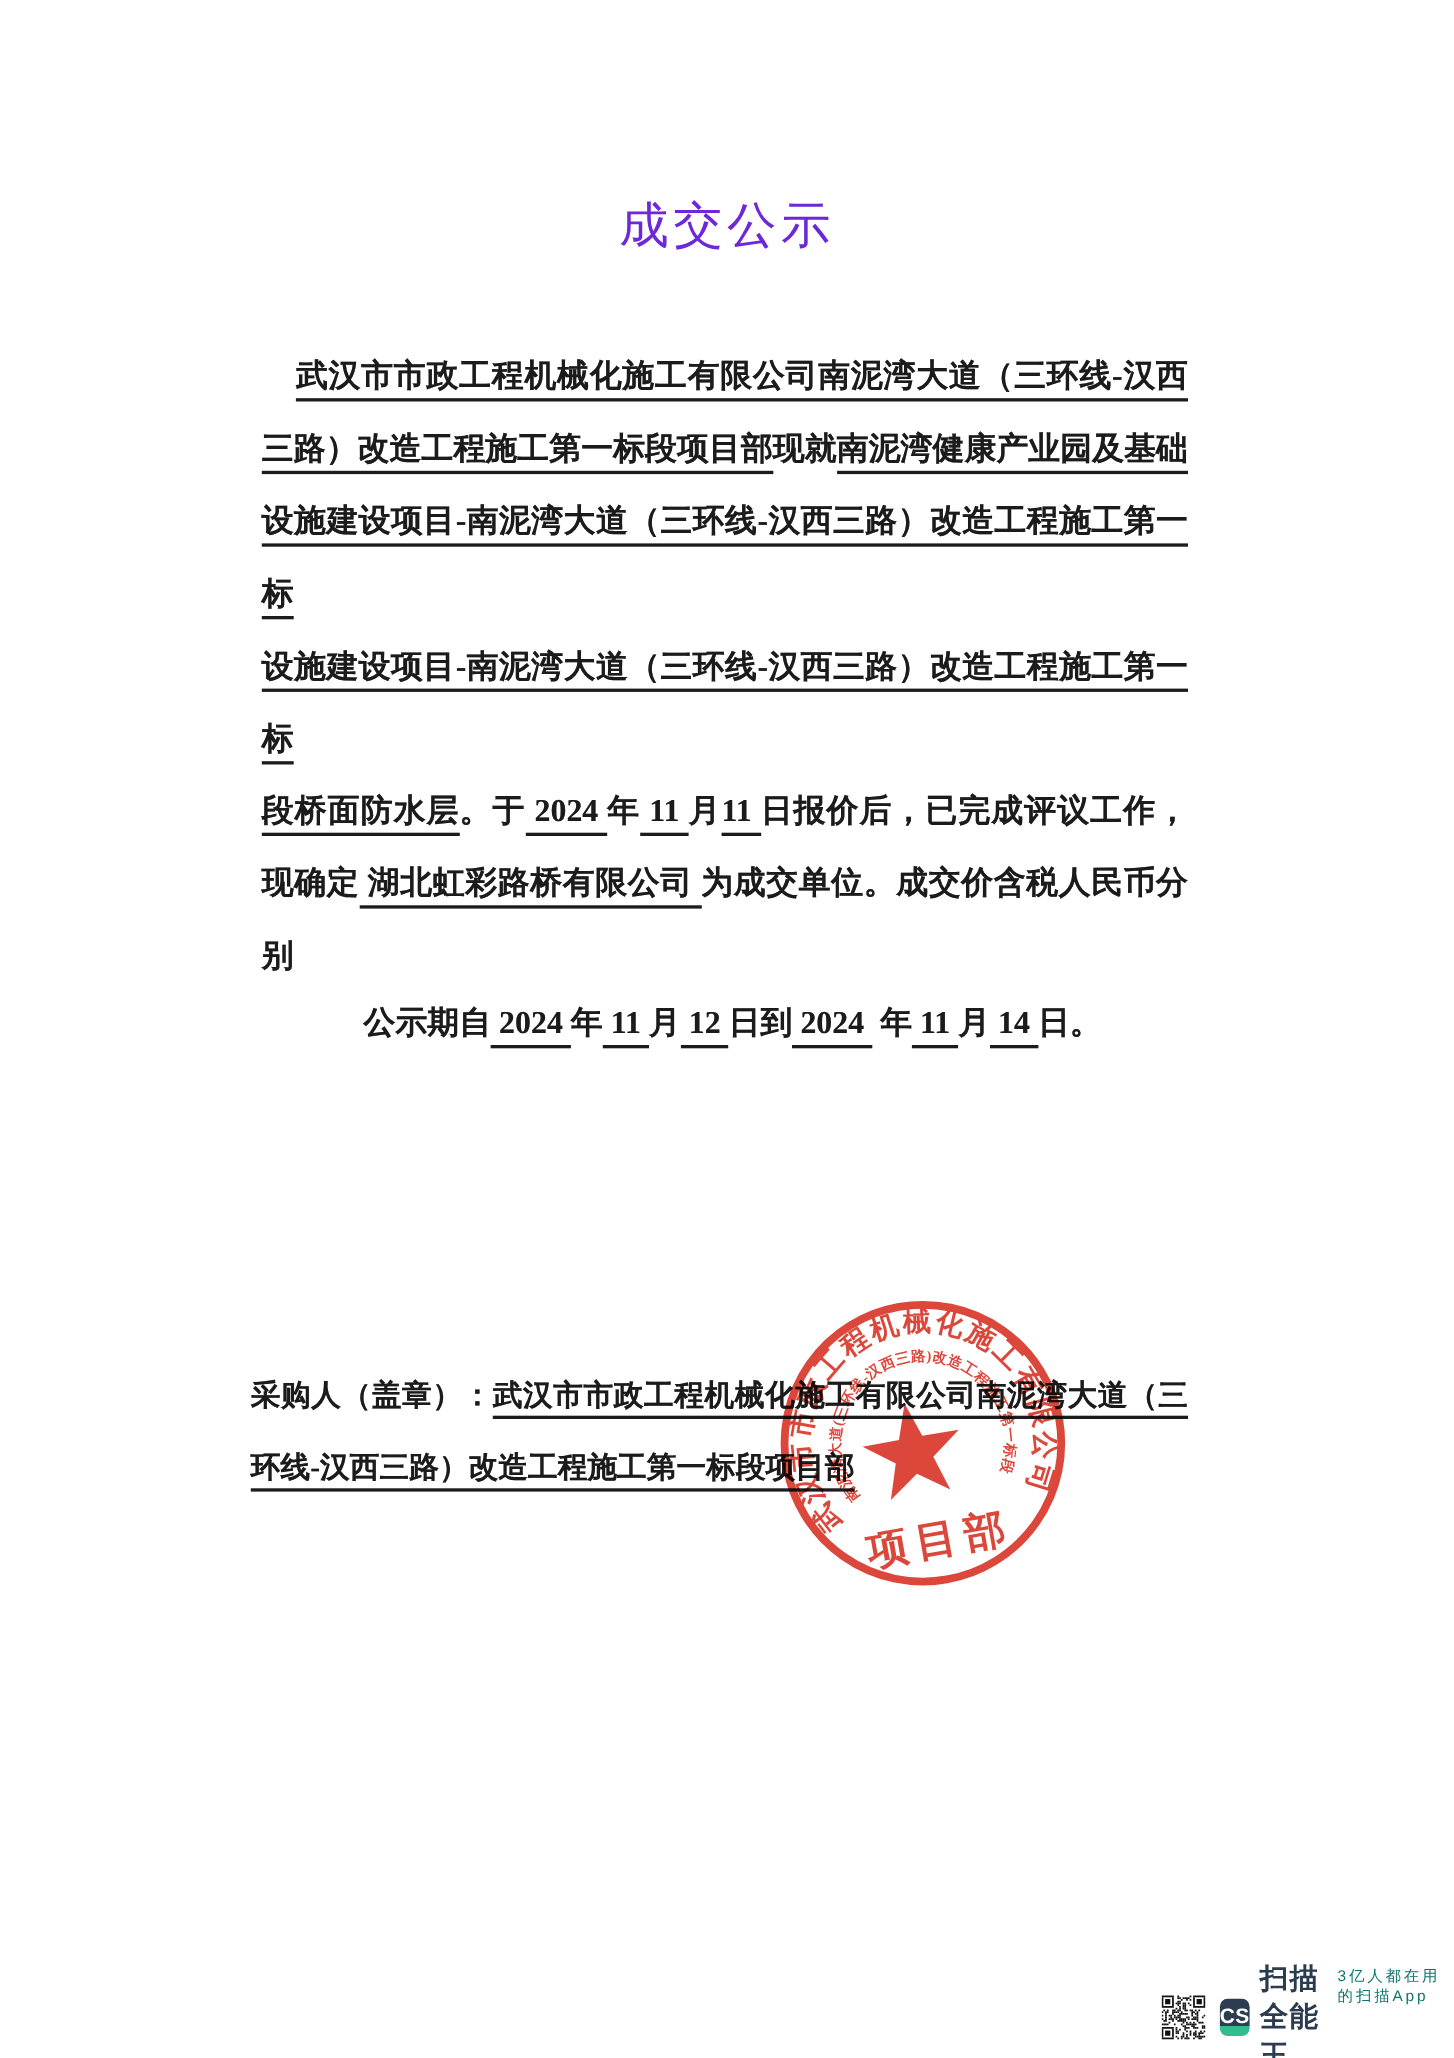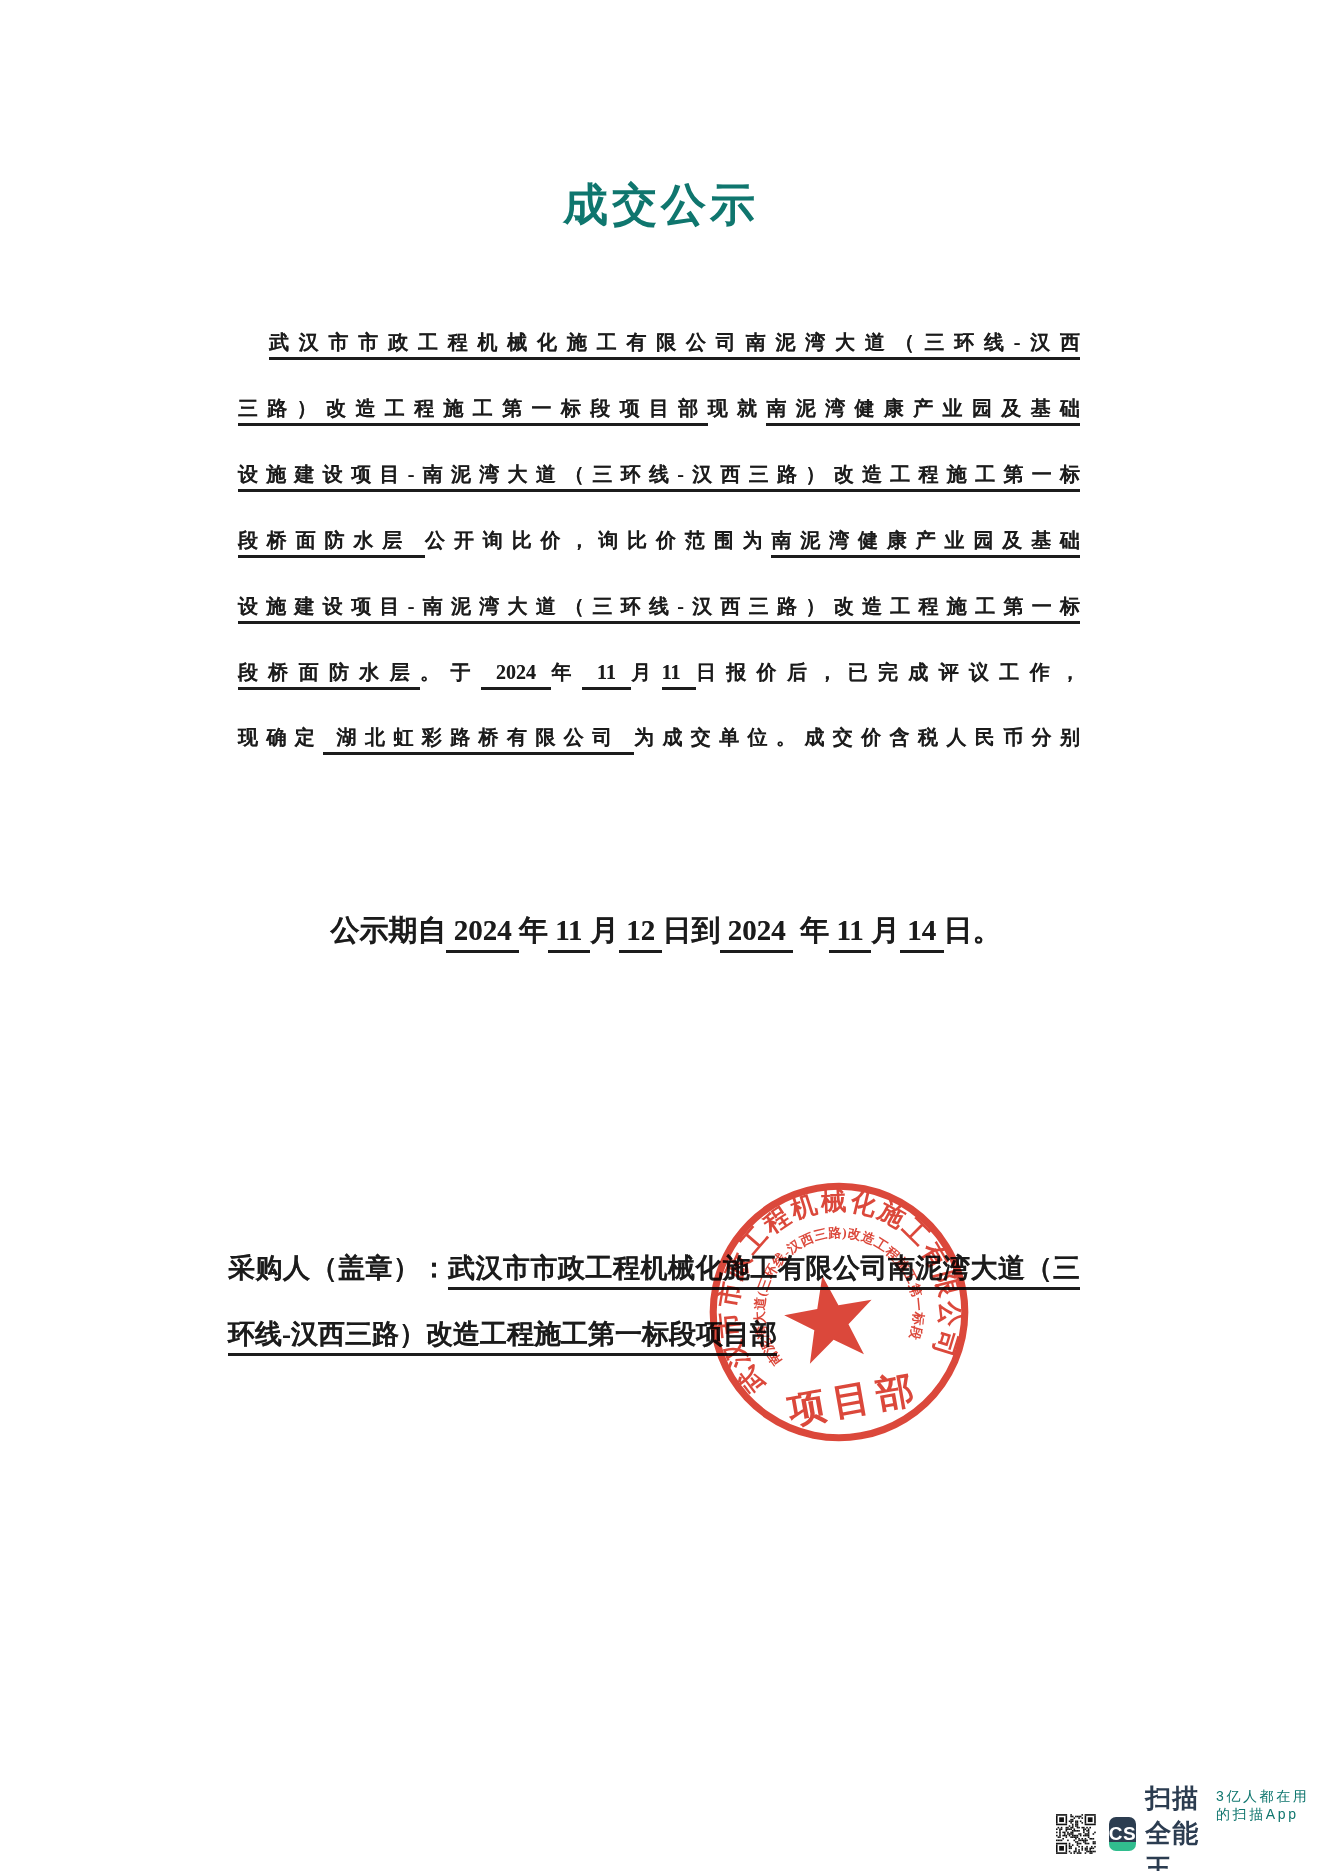--- a/index.html
+++ b/index.html
@@ -9,27 +9,27 @@
     margin:0 auto;
     background:#ffffff;
     overflow:hidden;
     font-family:"Liberation Serif", serif;
     color:#1b1b1b;
   }
   
   .title{
     position:absolute;top:175px;left:0;width:100%;
     text-align:center;
-    font-size:45px;font-weight:700;letter-spacing:4px;
-    color:#0f766e;
+    font-size:45px;font-weight:400;letter-spacing:4px;
+    color:#6d28d9;
   }
   
   .body-block{
     position:absolute;left:238px;top:310px;width:842px;
-    font-size:20px;font-weight:600;
+    font-size:29px;font-weight:600;
   }
   .notice-block{
     position:absolute;left:238px;top:898px;width:842px;
     font-size:29px;font-weight:600;
     padding-left:14px;box-sizing:border-box;text-align:center;
   }
   .sign-block{
     position:absolute;left:228px;top:1236px;width:852px;
     font-size:27px;font-weight:600;
   }
@@ -79,21 +79,20 @@
 <body>
 
 <div id="page">
 
   <div class="title">成交公示</div>
 
   <div class="body-block">
       <div class="line justify" style="text-indent: 31px;"><span class="u">武汉市市政工程机械化施工有限公司南泥湾大道（三环线-汉西</span></div>
       <div class="line justify"><span class="u">三路）改造工程施工第一标段项目部</span><span>现就</span><span class="u">南泥湾健康产业园及基础</span></div>
       <div class="line justify"><span class="u">设施建设项目-南泥湾大道（三环线-汉西三路）改造工程施工第一标</span></div>
-      <div class="line justify"><span class="u">段桥面防水层&nbsp;</span><span>公开询比价，询比价范围为</span><span class="u">南泥湾健康产业园及基础</span></div>
       <div class="line justify"><span class="u">设施建设项目-南泥湾大道（三环线-汉西三路）改造工程施工第一标</span></div>
       <div class="line justify"><span class="u">段桥面防水层</span><span>。于</span><span class="u">&nbsp;2024&nbsp;</span><span>年</span><span class="u">&nbsp;11&nbsp;</span><span>月</span><span class="u">11&nbsp;</span><span>日报价后，已完成评议工作，</span></div>
       <div class="line justify"><span>现确定</span><span class="u">&nbsp;湖北虹彩路桥有限公司&nbsp;</span><span>为成交单位。成交价含税人民币分别</span></div>
     </div>
 
   <div class="notice-block">
       <div class="line"><span>公示期自</span><span class="u">&nbsp;2024&nbsp;</span><span>年</span><span class="u">&nbsp;11&nbsp;</span><span>月</span><span class="u">&nbsp;12&nbsp;</span><span>日到</span><span class="u">&nbsp;2024&nbsp;</span><span>&nbsp;年</span><span class="u">&nbsp;11&nbsp;</span><span>月</span><span class="u">&nbsp;14&nbsp;</span><span>日。</span></div>
     </div>
 
   <div class="sign-block">

